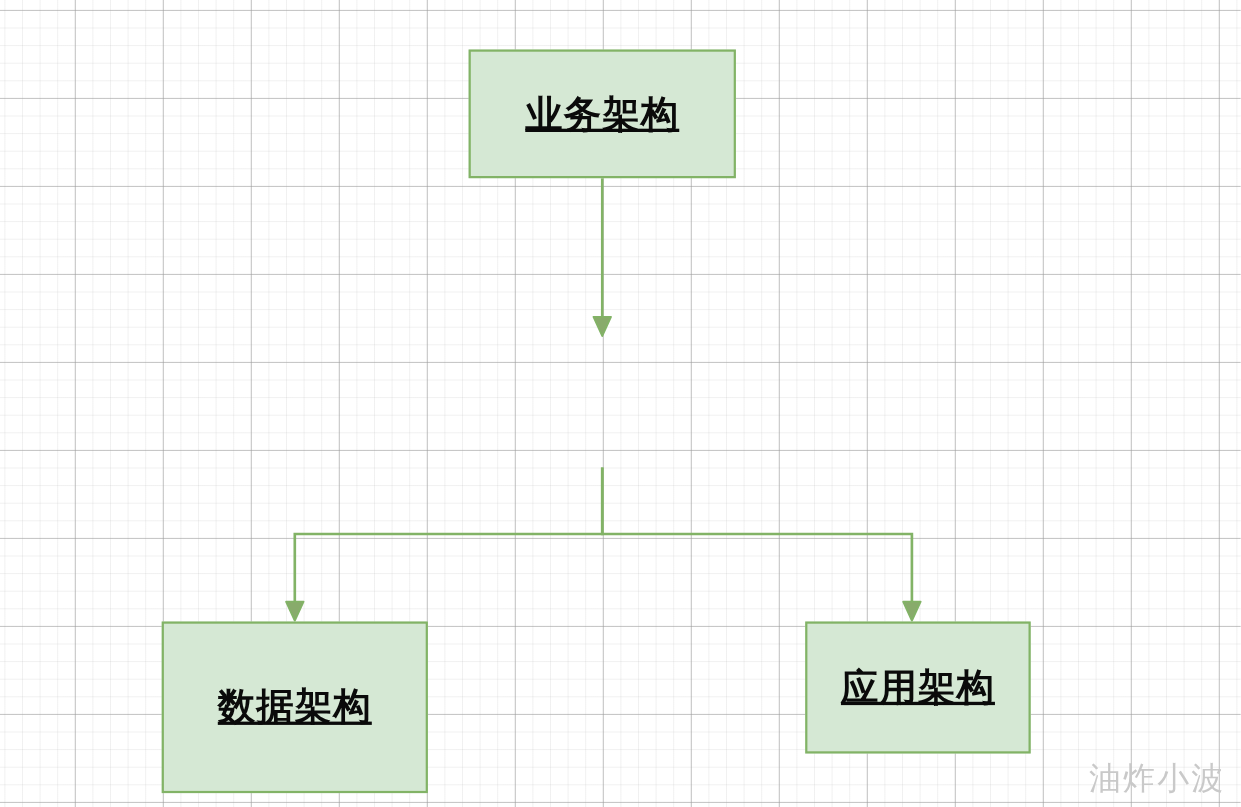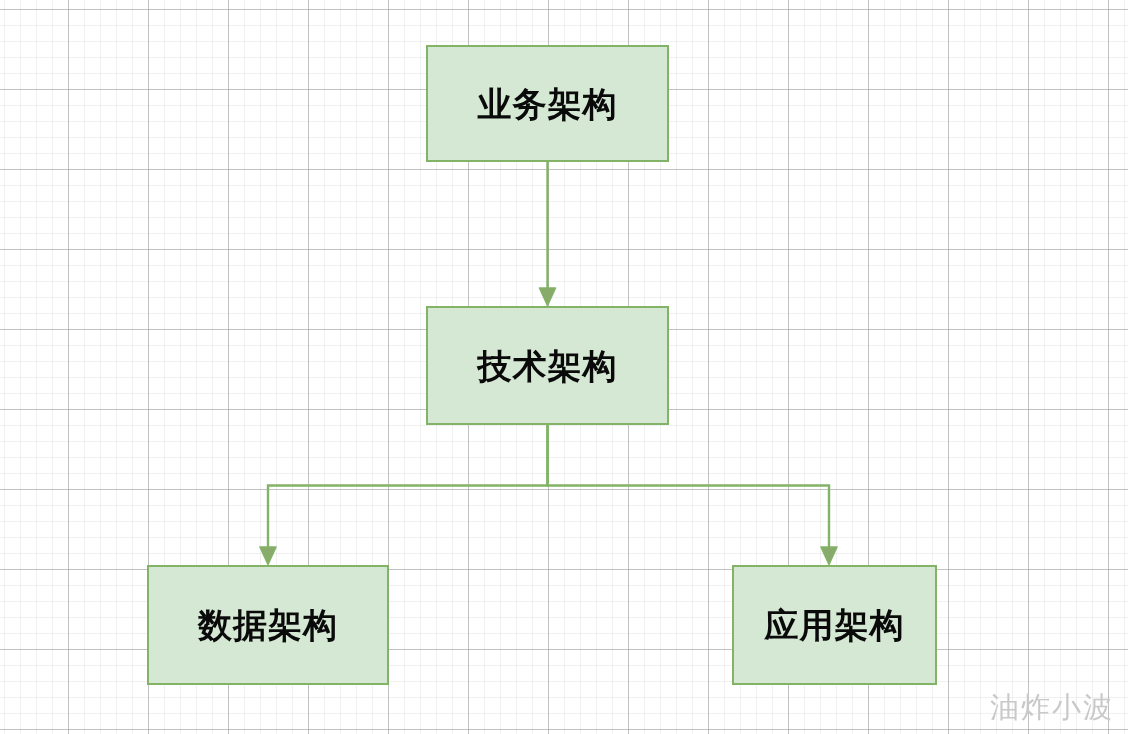--- a/index.html
+++ b/index.html
@@ -48,24 +48,25 @@
     justify-content: center;
   }
   .node-label {
     font-family: "DejaVu Sans", "Liberation Sans", sans-serif;
     font-size: 34px;
     font-weight: 600;
     color: #0a0a0a;
     letter-spacing: 1px;
     line-height: 1;
     white-space: nowrap;
+    text-decoration: underline;
   }
   #node-business { left: 426px; top: 45px;  width: 243px; height: 117px; }
   #node-tech     { left: 426px; top: 306px; width: 243px; height: 119px; }
-  #node-data     { left: 147px; top: 565px; width: 242px; height: 120px; }
+  #node-data     { left: 147px; top: 565px; width: 242px; height: 156px; }
   #node-app      { left: 732px; top: 565px; width: 205px; height: 120px; }
 
   #watermark {
     position: absolute;
     right: 14px;
     bottom: 6px;
     font-family: "DejaVu Sans", "Liberation Sans", sans-serif;
     font-size: 29px;
     color: #c9c9c9;
     letter-spacing: 2px;
@@ -94,23 +95,20 @@
     <g>
       <path d="M 547.5 425 L 547.5 485.5 L 829 485.5 L 829 552" stroke="#82b366" stroke-width="2.4" fill="none" stroke-linejoin="miter"></path>
       <path d="M 829 564.5 L 821 547 L 837 547 Z" fill="#88ab6b" stroke="#82b366" stroke-width="1.6" stroke-linejoin="round"></path>
     </g>
   </svg>
 
   <div class="node" id="node-business">
     <span class="node-label">业务架构</span>
   </div>
 
-  <div class="node" id="node-tech">
-    <span class="node-label">技术架构</span>
-  </div>
 
   <div class="node" id="node-data">
     <span class="node-label">数据架构</span>
   </div>
 
   <div class="node" id="node-app">
     <span class="node-label">应用架构</span>
   </div>
 
   <div id="watermark">油炸小波</div>

